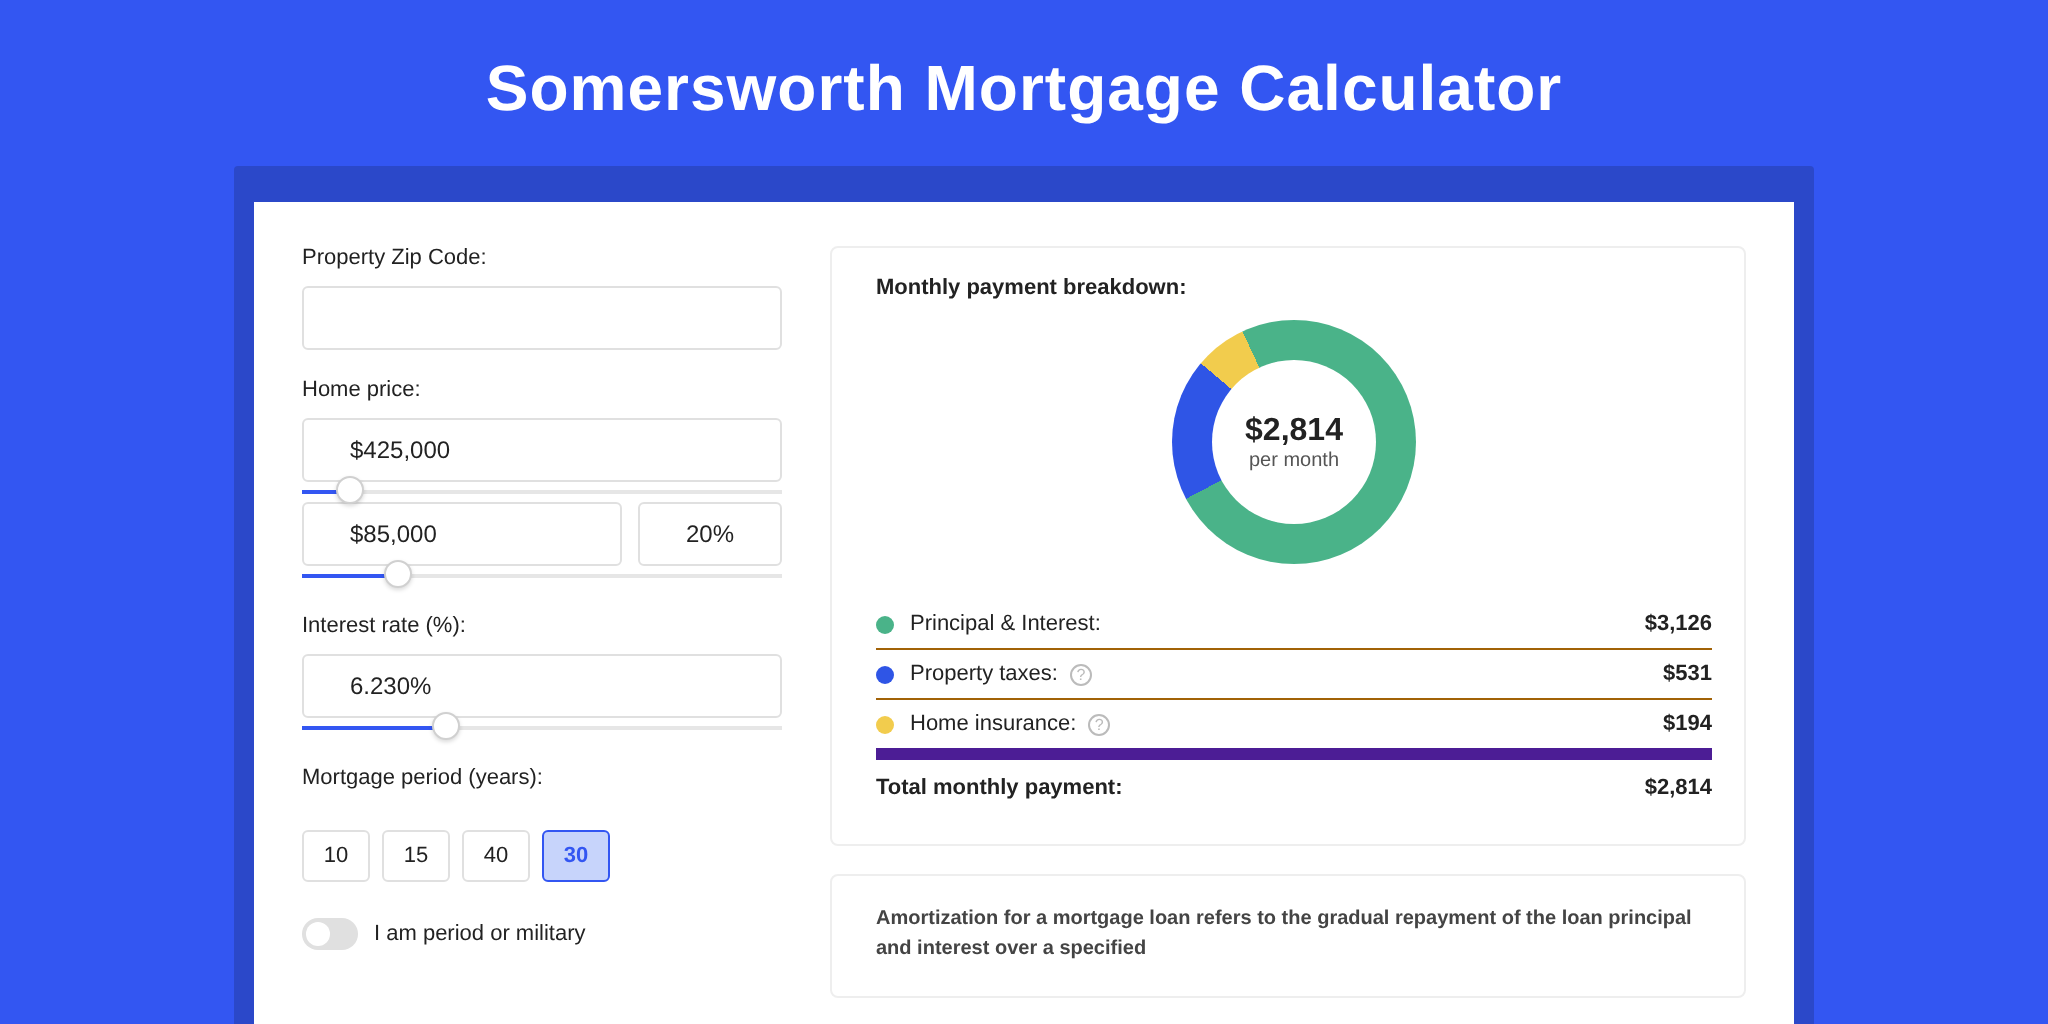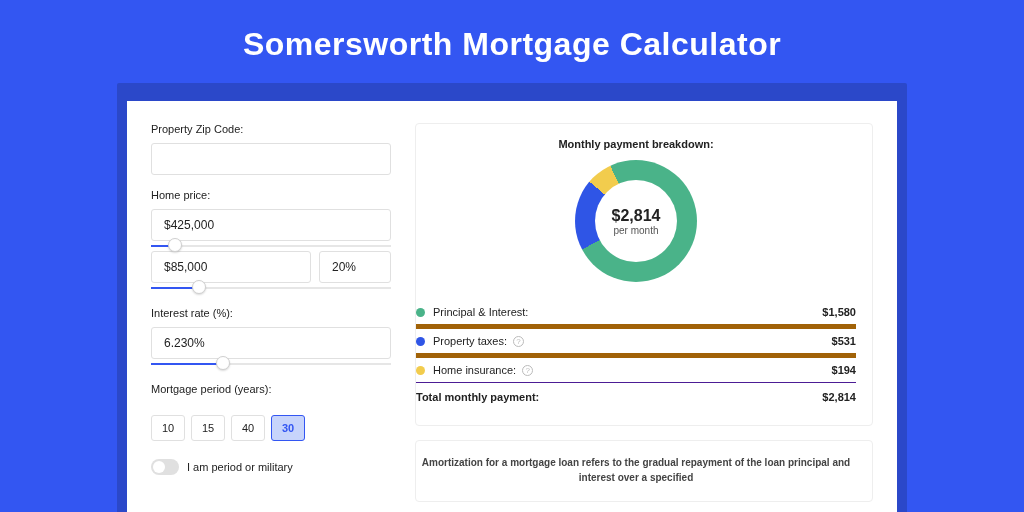--- a/index.html
+++ b/index.html
@@ -6,45 +6,45 @@
   html, body { width: 1024px; height: 512px; overflow: hidden; font-family: Arial, Helvetica, sans-serif; }
   body { background: #3356f2; }
   .page-title { color: #fff; text-align: center; font-size: 32px; font-weight: 700; padding: 26px 0 20px 0; letter-spacing: 0.5px; }
   .card-outer { width: 790px; margin: 0 auto; background: #2b48c9; padding-top: 18px; border-radius: 2px; }
   .card { width: 770px; margin: 0 auto; background: #fff; padding: 22px 24px 40px 24px; min-height: 600px; }
   .cols { display: flex; gap: 24px; }
   .left { width: 240px; flex: 0 0 240px; }
   .right { flex: 1; }
   .field-label { font-size: 11px; color: #222; margin-bottom: 8px; margin-top: 14px; }
   .left .field-label:first-child { margin-top: 0; }
-  .text-input { width: 100%; height: 32px; border: 1px solid #e0e0e0; border-radius: 3px; padding: 0 12px; font-size: 12px; color: #222; background:#fff; font-family: inherit; }
+  .text-input { width: 100%; height: 32px; border: 1px solid #e0e0e0; border-radius: 3px; padding: 0 23px; font-size: 12px; color: #222; background:#fff; font-family: inherit; }
   .slider-wrap { position: relative; height: 10px; }
   .slider-track { position: absolute; top: 4px; left: 0; right: 0; height: 2px; background: #e6e6e6; }
   .slider-fill { position: absolute; top: 4px; left: 0; height: 2px; background: #3356f2; }
   .slider-thumb { position: absolute; top: -3px; width: 14px; height: 14px; border-radius: 50%; background: #fff; border: 1px solid #d0d0d0; box-shadow: 0 1px 2px rgba(0,0,0,0.15); cursor: pointer; transform: translateX(-50%); }
   .row2 { display: flex; gap: 8px; }
   .row2 .text-input:first-child { flex: 1; }
   .row2 .text-input:last-child { width: 72px; flex: 0 0 72px; }
   .period-row { display: flex; gap: 6px; margin-top: 20px; }
   .period-btn { width: 34px; height: 26px; border: 1px solid #e0e0e0; border-radius: 3px; background: #fff; font-size: 11px; color: #222; display:flex; align-items:center; justify-content:center; cursor:pointer; }
   .period-btn.active { background: #c7d4fb; border-color: #3356f2; color: #3356f2; font-weight: 600; }
   .vet-row { display: flex; align-items: center; gap: 8px; margin-top: 18px; }
   .toggle { width: 28px; height: 16px; border-radius: 10px; background: #e0e0e0; position: relative; cursor:pointer; }
   .toggle::after { content:""; position:absolute; left:2px; top:2px; width:12px; height:12px; border-radius:50%; background:#fff; }
   .vet-label { font-size: 11px; color: #222; }
-  .panel { border: 1px solid #eee; border-radius: 4px; padding: 14px 16px 16px 0; margin-bottom: 14px; text-align: center; }
+  .panel { border: 1px solid #eee; border-radius: 4px; padding: 14px 16px 16px 22px; margin-bottom: 14px; }
   .panel-title { font-size: 11px; font-weight: 700; color: #222; margin-bottom: 10px; }
   .donut-wrap { display:flex; justify-content:center; margin: 6px 0 18px 0; }
   .donut { position: relative; width: 122px; height: 122px; border-radius: 50%; }
   .donut-hole { position:absolute; left:20px; top:20px; width:82px; height:82px; border-radius:50%; background:#fff; display:flex; flex-direction:column; align-items:center; justify-content:center; }
   .donut-val { font-size: 16px; font-weight: 700; color:#222; }
   .donut-sub { font-size: 10px; color:#555; }
   .legend-row { display:flex; align-items:center; font-size: 11px; color:#222; padding: 6px 0; }
-  .legend-row + .legend-row { border-top: 5px solid #a16207; }
-  .legend-row.total { border-top: 1px solid #4c1d95; font-weight:700; padding-top:8px; }
+  .legend-row + .legend-row { border-top: 1px solid #a16207; }
+  .legend-row.total { border-top: 6px solid #4c1d95; font-weight:700; padding-top:8px; }
   .dot { width:9px; height:9px; border-radius:50%; margin-right:8px; flex:0 0 9px; }
   .dot.g { background:#4ab389; }
   .dot.b { background:#2f55e6; }
   .dot.y { background:#f2cc4d; }
   .legend-label { flex:1; display:flex; align-items:center; gap:4px; }
   .legend-val { font-weight:600; }
   .info-icon { width:11px; height:11px; border-radius:50%; border:1px solid #bbb; color:#bbb; font-size:8px; display:inline-flex; align-items:center; justify-content:center; margin-left:2px; }
   .amort-text { font-size: 10px; color:#444; line-height:1.5;font-weight:bold; }
 </style>
 </head>
@@ -111,21 +111,21 @@
               <div class="donut-hole">
                 <div class="donut-val">$2,814</div>
                 <div class="donut-sub">per month</div>
               </div>
             </div>
           </div>
           <div id="legend">
               <div class="legend-row">
                 <span class="dot g"></span>
                 <span class="legend-label">Principal &amp; Interest:</span>
-                <span class="legend-val">$1,580</span>
+                <span class="legend-val">$3,126</span>
               </div>
               <div class="legend-row">
                 <span class="dot b"></span>
                 <span class="legend-label">Property taxes:<span class="info-icon">?</span></span>
                 <span class="legend-val">$531</span>
               </div>
               <div class="legend-row">
                 <span class="dot y"></span>
                 <span class="legend-label">Home insurance:<span class="info-icon">?</span></span>
                 <span class="legend-val">$194</span>

